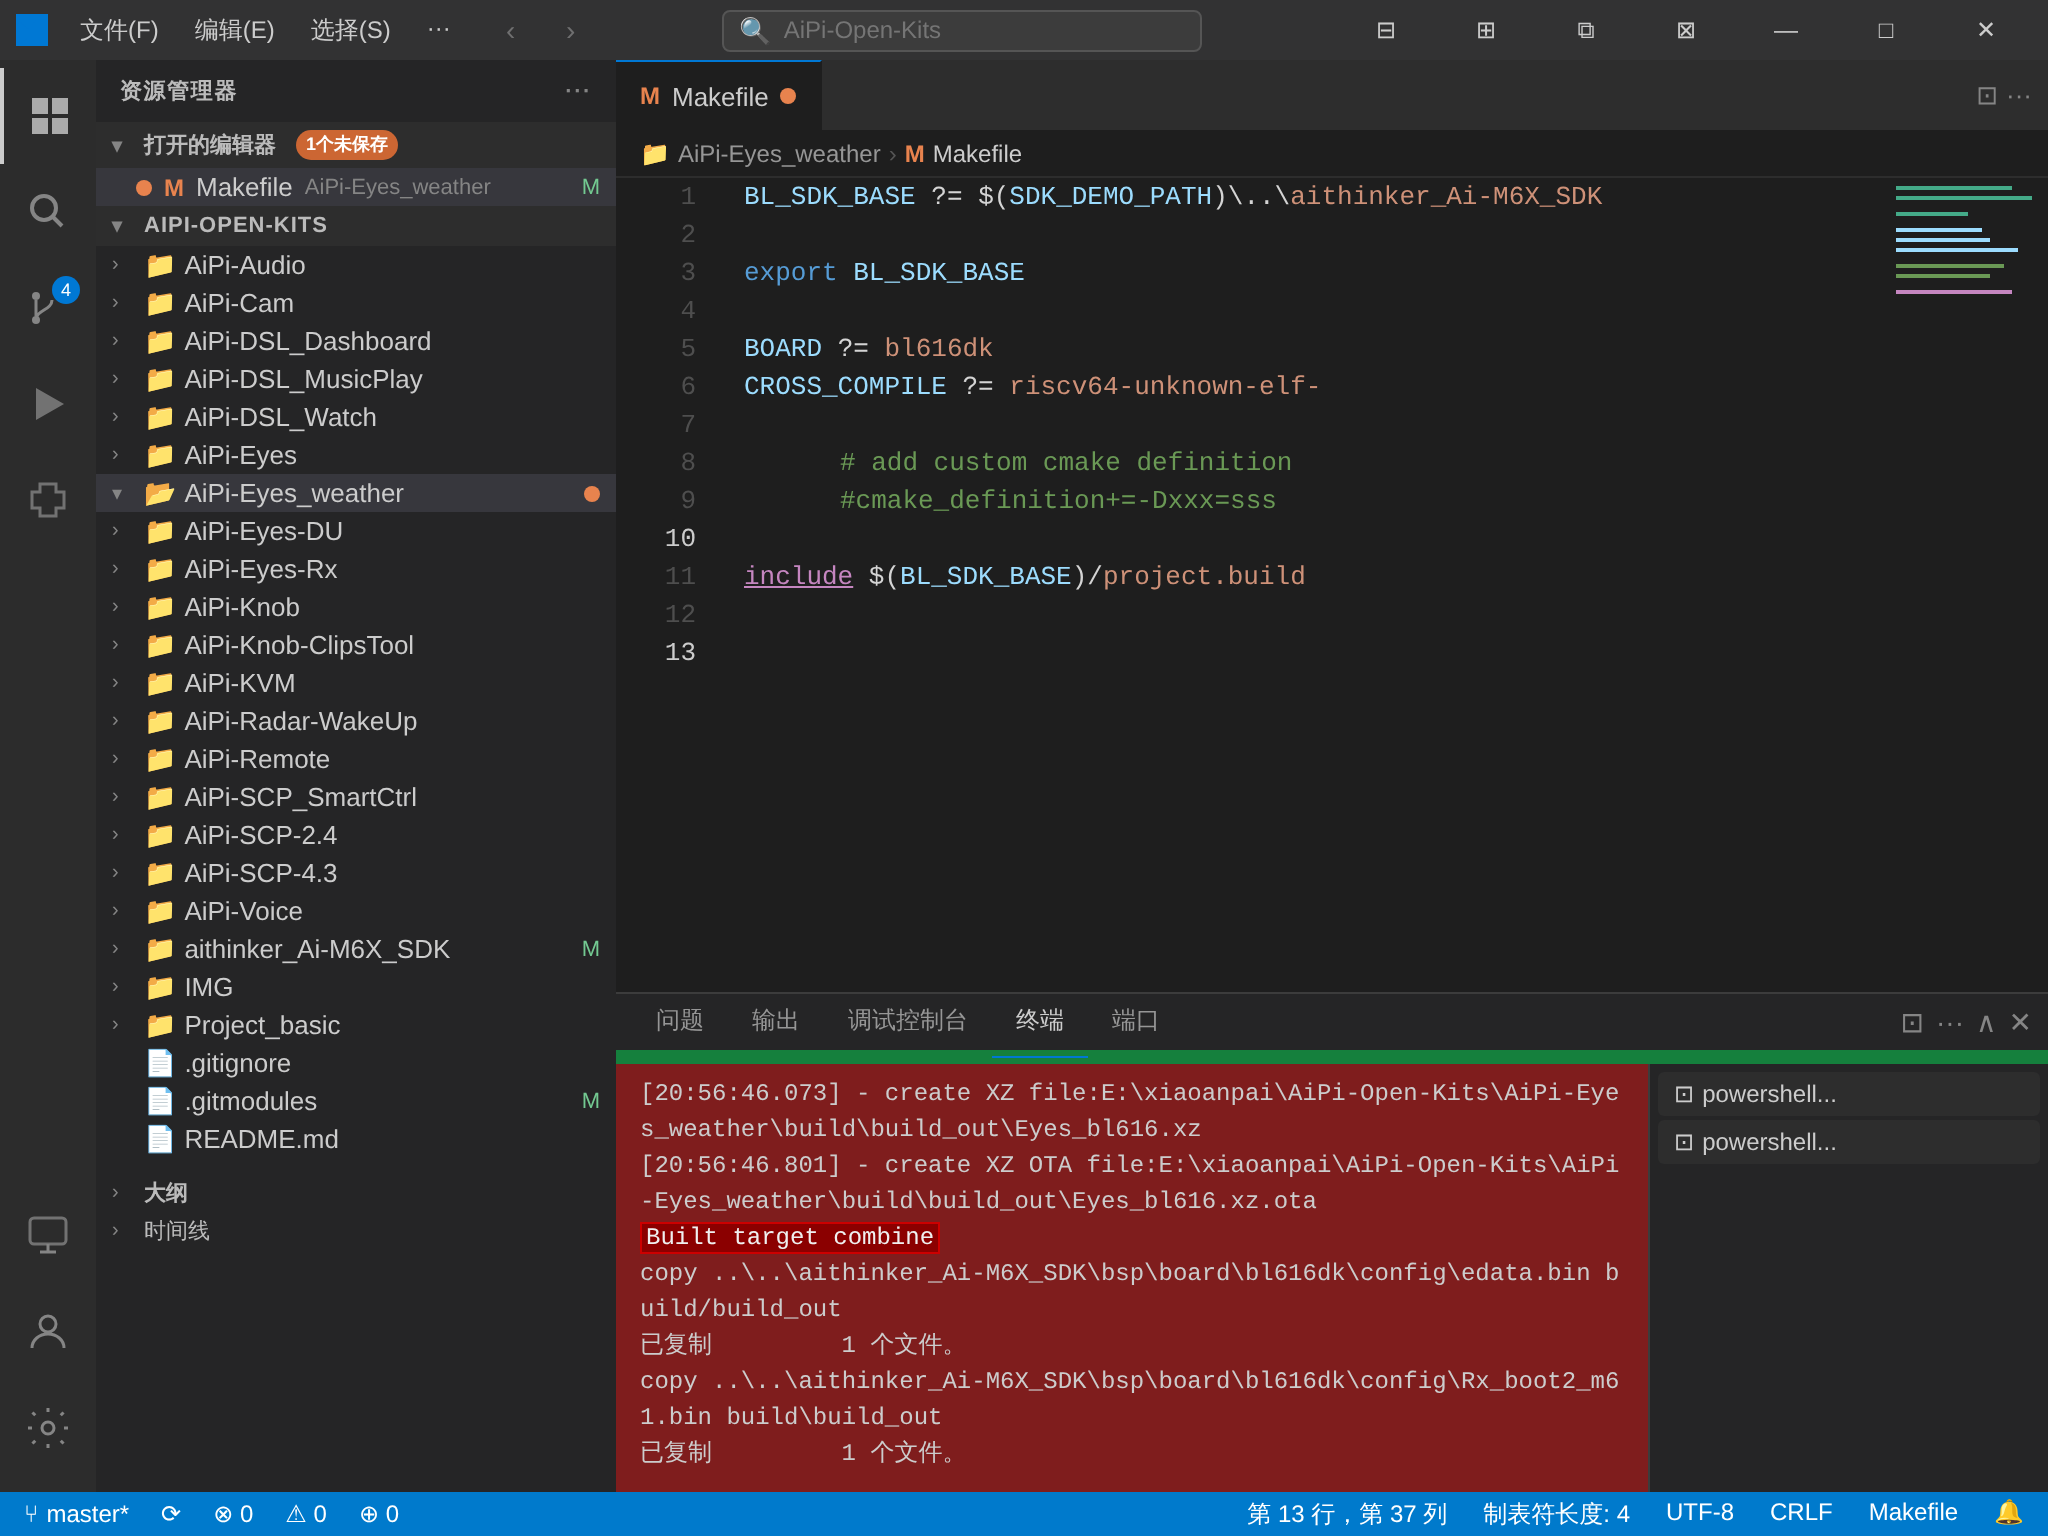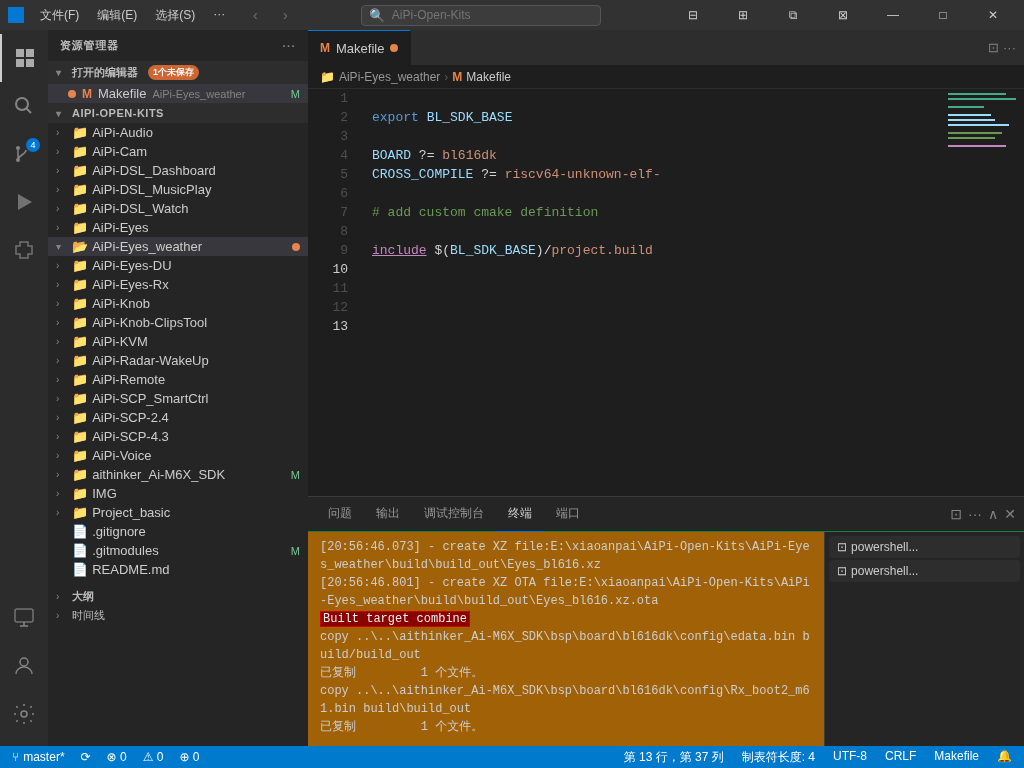--- a/index.html
+++ b/index.html
@@ -63,33 +63,33 @@
     
     .code-editor { flex: 1; display: flex; overflow: hidden; background: #1e1e1e; position: relative; }
     .line-numbers { width: 48px; background: #1e1e1e; color: #4e4e4e; text-align: right; padding: 0 8px; font-family: 'Consolas', 'Courier New', monospace; font-size: 13px; line-height: 19px; flex-shrink: 0; user-select: none; }
     .line-number { height: 19px; }
     .code-content { flex: 1; overflow: auto; font-family: 'Consolas', 'Courier New', monospace; font-size: 13px; line-height: 19px; padding: 0 16px; }
     .code-line { height: 19px; white-space: pre; }
     .kw { color: #569cd6; }
     .str { color: #ce9178; }
     .var { color: #9cdcfe; }
     .op { color: #d4d4d4; }
-    .comment { color: #6a9955; }
+    .comment { color: #6a9955; margin-left: 48px; }
     .inc { color: #c586c0; text-decoration: underline; }
     .num { color: #b5cea8; }
     .minimap { width: 80px; background: #1e1e1e; flex-shrink: 0; overflow: hidden; }
     .minimap-content { font-size: 2px; line-height: 3px; padding: 2px; color: #4a4a4a; }
 
     
     .bottom-panel { height: 250px; background: #1e1e1e; display: flex; flex-direction: column; border-top: 1px solid #3c3c3c; flex-shrink: 0; }
-    .panel-tabs { background: #252526; display: flex; align-items: center; padding: 0 8px; height: 35px; border-bottom: 1px solid #15803d; flex-shrink: 0; justify-content: space-between; }
+    .panel-tabs { background: #252526; display: flex; align-items: center; padding: 0 8px; height: 35px; border-bottom: 7px solid #15803d; flex-shrink: 0; justify-content: space-between; }
     .panel-tab { padding: 0 12px; height: 35px; display: flex; align-items: center; font-size: 12px; cursor: pointer; color: #969696; border-bottom: 1px solid transparent; }
     .panel-tab.active { color: #cccccc; border-bottom: 1px solid #0078d4; }
     .panel-actions { margin-left: auto; display: flex; gap: 6px; align-items: center; color: #858585; cursor: pointer; font-size: 14px; }
-    .terminal-content { flex: 1; overflow-y: auto; padding: 6px 12px; font-family: 'Consolas', 'Courier New', monospace; font-size: 12px; line-height: 18px; background: #a16207; }
+    .terminal-content { flex: 1; overflow-y: auto; padding: 6px 12px; font-family: 'Consolas', 'Courier New', monospace; font-size: 12px; line-height: 18px; background: #7f1d1d; }
     .terminal-content::-webkit-scrollbar { width: 6px; }
     .terminal-content::-webkit-scrollbar-thumb { background: #424242; }
     .term-line { white-space: pre-wrap; word-break: break-all; }
     .term-highlight { background: #8b0000; color: #f0f0f0; display: inline; padding: 0 2px; border: 1px solid #cc0000; }
     .term-prompt { color: #cccccc; }
     .term-cursor { background: #cccccc; color: #1e1e1e; display: inline-block; width: 8px; }
 
     
     .status-bar { height: 22px; background: #007acc; display: flex; align-items: center; padding: 0 8px; gap: 8px; flex-shrink: 0; font-size: 12px; color: white; }
     .status-left { display: flex; align-items: center; gap: 8px; }
@@ -388,27 +388,29 @@
           <div class="line-number">6</div>
           <div class="line-number">7</div>
           <div class="line-number">8</div>
           <div class="line-number">9</div>
           <div class="line-number" style="color:#cccccc;">10</div>
           <div class="line-number">11</div>
           <div class="line-number">12</div>
           <div class="line-number" style="color:#cccccc;">13</div>
         </div>
         <div class="code-content">
+          <div class="code-line"><span class="var">BL_SDK_BASE</span> <span class="op">?=</span> <span class="op">$(</span><span class="var">SDK_DEMO_PATH</span><span class="op">)\..\</span><span class="str">aithinker_Ai-M6X_SDK</span></div>
           <div class="code-line">&nbsp;</div>
           <div class="code-line"><span class="kw">export</span> <span class="var">BL_SDK_BASE</span></div>
           <div class="code-line">&nbsp;</div>
           <div class="code-line"><span class="var">BOARD</span> <span class="op">?=</span> <span class="str">bl616dk</span></div>
           <div class="code-line"><span class="var">CROSS_COMPILE</span> <span class="op">?=</span> <span class="str">riscv64-unknown-elf-</span></div>
           <div class="code-line">&nbsp;</div>
           <div class="code-line"><span class="comment"># add custom cmake definition</span></div>
+          <div class="code-line"><span class="comment">#cmake_definition+=-Dxxx=sss</span></div>
           <div class="code-line">&nbsp;</div>
           <div class="code-line"><span class="inc">include</span> <span class="op">$(</span><span class="var">BL_SDK_BASE</span><span class="op">)/</span><span class="str">project.build</span></div>
         </div>
         <div class="minimap">
           <div class="minimap-content" style="font-size:2.5px;line-height:4px;color:#3c3c3c;padding:4px;">
             <div style="background:#4a8;width:80%;height:2px;margin-bottom:3px;"></div>
             <div style="background:#4a8;width:95%;height:2px;margin-bottom:3px;"></div>
             <div style="height:3px;"></div>
             <div style="background:#4a8;width:50%;height:2px;margin-bottom:3px;"></div>
             <div style="height:3px;"></div>

